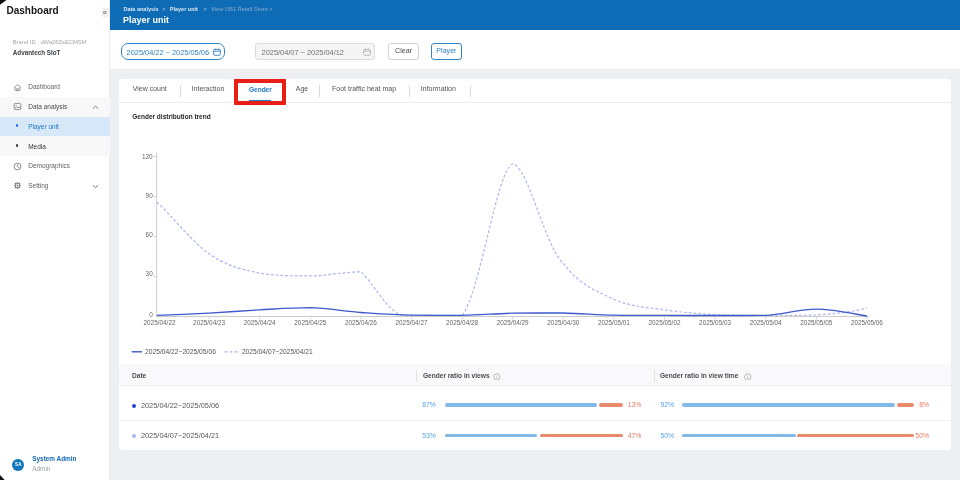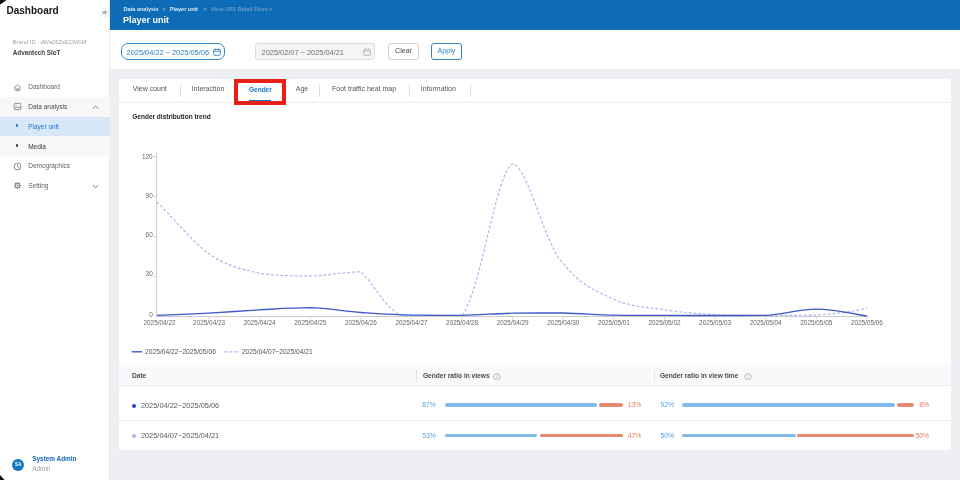--- a/index.html
+++ b/index.html
@@ -76,28 +76,28 @@
 
 <div class="abs" style="left:110px;top:30px;width:850px;height:39px;background:#fff;"></div>
 <div class="abs" style="left:121px;top:43px;width:104px;height:16.5px;border:1px solid #3386c6;border-radius:7px;background:#fff;">
   <div class="txt" style="left:4.6px;top:3.8px;font-size:7.4px;color:#2e81c4;">2025/04/22 ~ 2025/05/06</div>
   <svg class="abs" style="right:3.5px;top:3.6px;" width="8" height="8" viewBox="0 0 8 8" fill="none" stroke="#2e81c4" stroke-width="0.9">
       <rect x="0.7" y="1.4" width="6.6" height="5.9" rx="0.8"></rect>
       <path d="M0.7 3.2 H7.3 M2.5 0.6 V2 M5.5 0.6 V2"></path>
     </svg>
 </div>
 <div class="abs" style="left:254.9px;top:43px;width:120.5px;height:16.5px;border:1px solid #dcdcdc;border-radius:3px;background:#f5f5f5;">
-  <div class="txt" style="left:5.7px;top:3.8px;font-size:7.4px;color:#6e6e6e;">2025/02/07 ~ 2025/04/21</div>
+  <div class="txt" style="left:5.7px;top:3.8px;font-size:7.4px;color:#6e6e6e;">2025/04/07 ~ 2025/04/12</div>
   <svg class="abs" style="right:3.5px;top:3.6px;" width="8" height="8" viewBox="0 0 8 8" fill="none" stroke="#b4b4b4" stroke-width="0.9">
       <rect x="0.7" y="1.4" width="6.6" height="5.9" rx="0.8"></rect>
       <path d="M0.7 3.2 H7.3 M2.5 0.6 V2 M5.5 0.6 V2"></path>
     </svg>
 </div>
 <div class="abs" style="left:388px;top:43px;width:31.2px;height:16.5px;border:1px solid #d2d2d2;border-radius:3px;background:#fff;text-align:center;font-size:7.1px;color:#474747;line-height:15px;">Clear</div>
-<div class="abs" style="left:430.6px;top:43px;width:31.6px;height:16.5px;border:1px solid #3386c6;border-radius:3px;background:#fff;text-align:center;font-size:7.1px;color:#2e81c4;line-height:15px;">Apply</div>
+<div class="abs" style="left:430.6px;top:43px;width:31.6px;height:16.5px;border:1px solid #3386c6;border-radius:3px;background:#fff;text-align:center;font-size:7.1px;color:#2e81c4;line-height:15px;">Player</div>
 
 <div class="abs" style="left:119px;top:79px;width:831.5px;height:370.8px;background:#fff;border-radius:3px;"></div>
 
 <div class="abs" style="left:119px;top:102px;width:831.5px;height:1px;background:#ededed;"></div>
 <div class="txt" style="left:132.7px;top:85.4px;font-size:7px;color:#555;">View count</div>
 <div class="txt" style="left:191.6px;top:85.4px;font-size:7px;color:#555;">Interaction</div>
 <div class="txt" style="left:249px;top:85.8px;font-size:6.5px;color:#1b77c9;font-weight:bold;">Gender</div>
 <div class="txt" style="left:295.8px;top:85.4px;font-size:7px;color:#555;">Age</div>
 <div class="txt" style="left:332px;top:85.4px;font-size:7px;color:#555;">Foot traffic heat map</div>
 <div class="txt" style="left:420.8px;top:85.4px;font-size:7px;color:#555;">Information</div>

